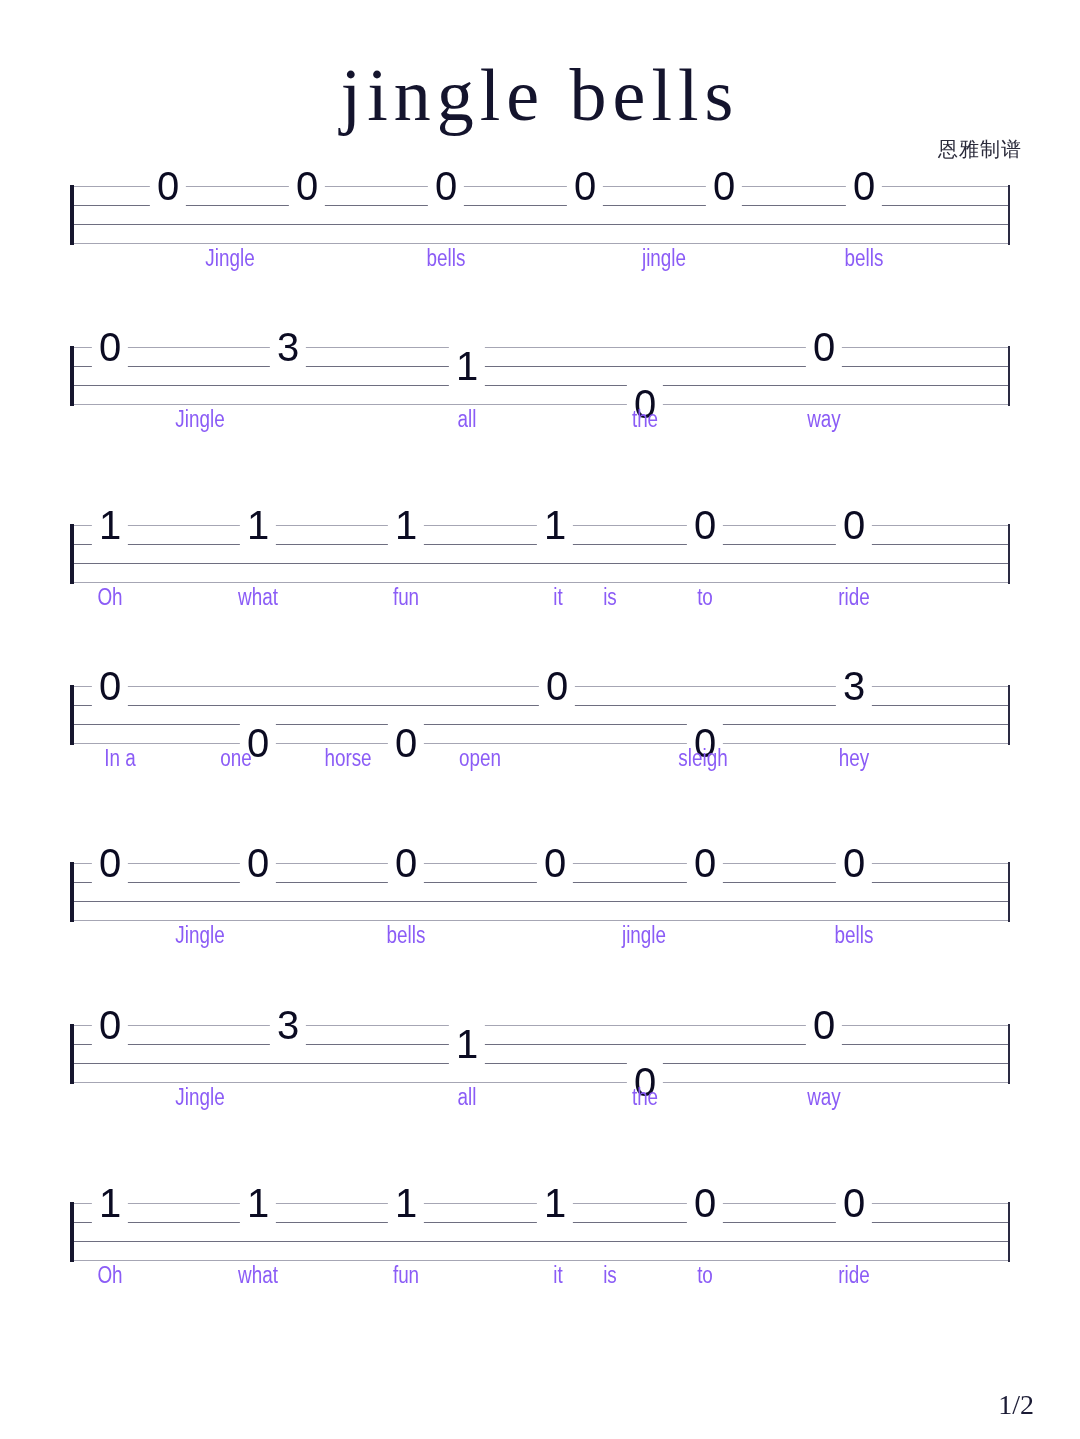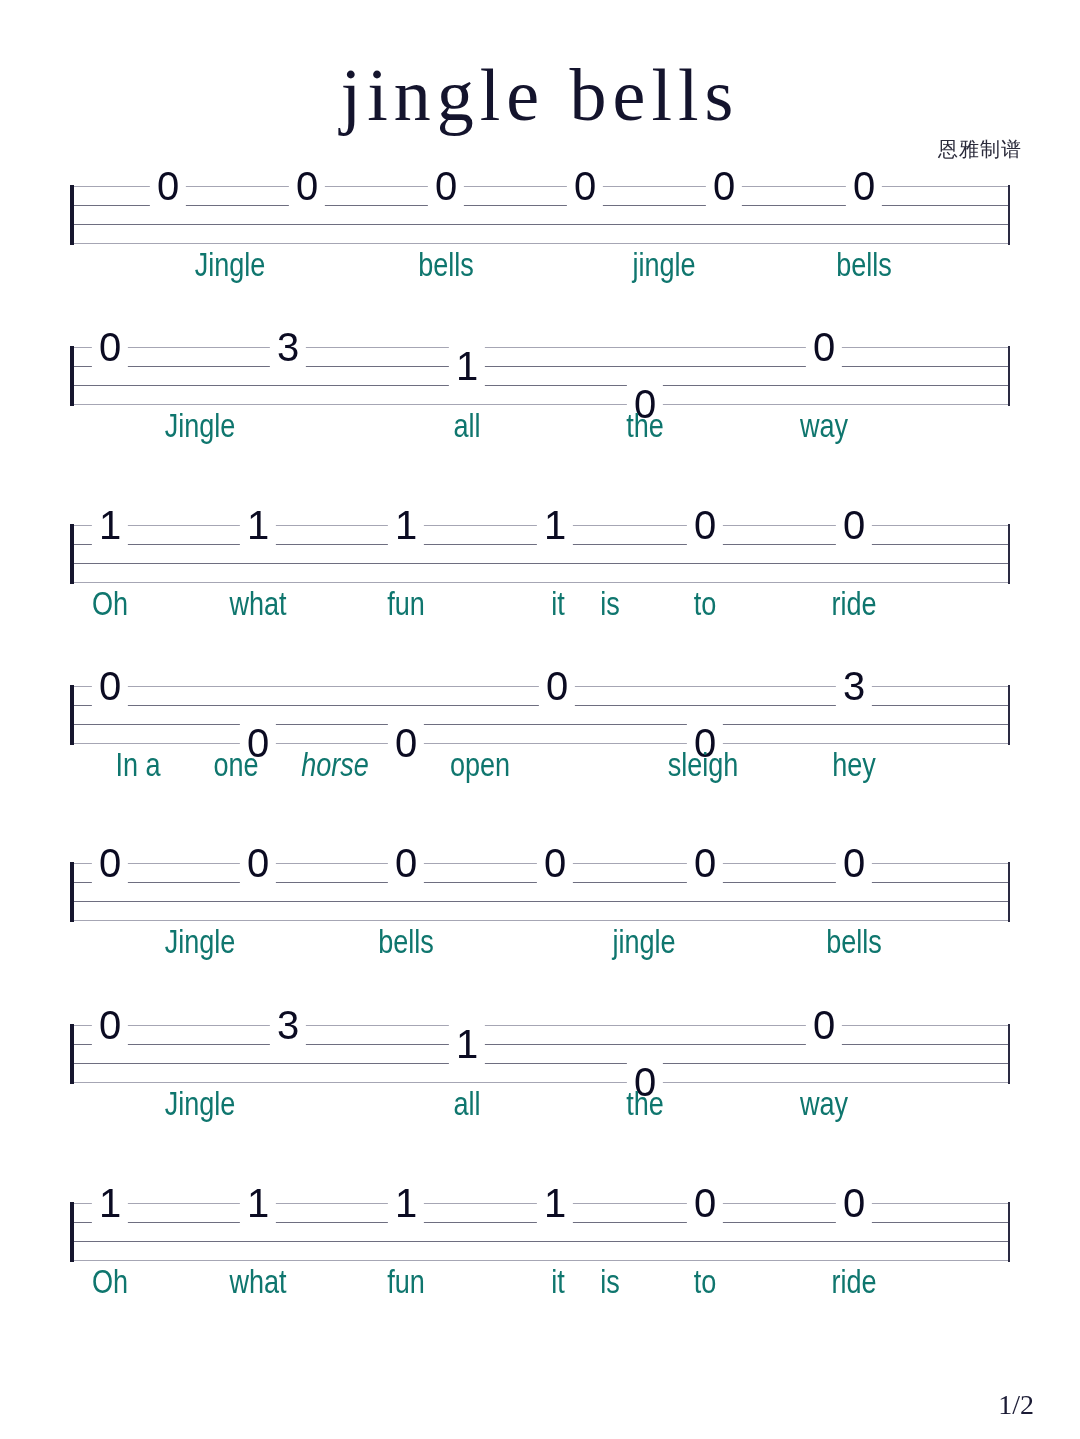--- a/index.html
+++ b/index.html
@@ -108,22 +108,22 @@
   .lyrics {
     position: relative;
     width: 940px;
     height: 46px;
   }
   .lyric {
     position: absolute;
     top: 0;
     transform: translateX(-50%);
     font-family: "Liberation Sans", sans-serif;
-    font-size: 33px;
-    color: #0f766e;
+    font-size: 23px;
+    color: #8b5cf6;
     white-space: pre;
     line-height: 1.25;
     transform-origin: center top;
   }
   .lyric span.inner {
     display: inline-block;
     transform: scaleX(0.82);
     transform-origin: center;
   }
 </style>
@@ -212,23 +212,23 @@
         <div class="barline-left"></div>
         <div class="barline-right"></div>
         <div class="fret s1" style="left: 40px;">0</div>
         <div class="fret s4" style="left: 188px;">0</div>
         <div class="fret s4" style="left: 336px;">0</div>
         <div class="fret s1" style="left: 487px;">0</div>
         <div class="fret s4" style="left: 635px;">0</div>
         <div class="fret s1" style="left: 784px;">3</div>
       </div>
       <div class="lyrics">
-        <div class="lyric" style="left: 68px;"><span class="inner">In a</span></div>
+        <div class="lyric" style="left: 50px;"><span class="inner">In a</span></div>
         <div class="lyric" style="left: 166px;"><span class="inner">one</span></div>
-        <div class="lyric" style="left: 265px; font-style: italic;"><span class="inner">horse</span></div>
+        <div class="lyric" style="left: 278px;"><span class="inner">horse</span></div>
         <div class="lyric" style="left: 410px;"><span class="inner">open</span></div>
         <div class="lyric" style="left: 633px;"><span class="inner">sleigh</span></div>
         <div class="lyric" style="left: 784px; text-align: right;"><span class="inner">hey</span></div>
       </div>
     </div>
     <div class="system" style="top: 863px;">
       <div class="staff">
         <div class="staff-line l1"></div>
         <div class="staff-line l2"></div>
         <div class="staff-line l3"></div>

